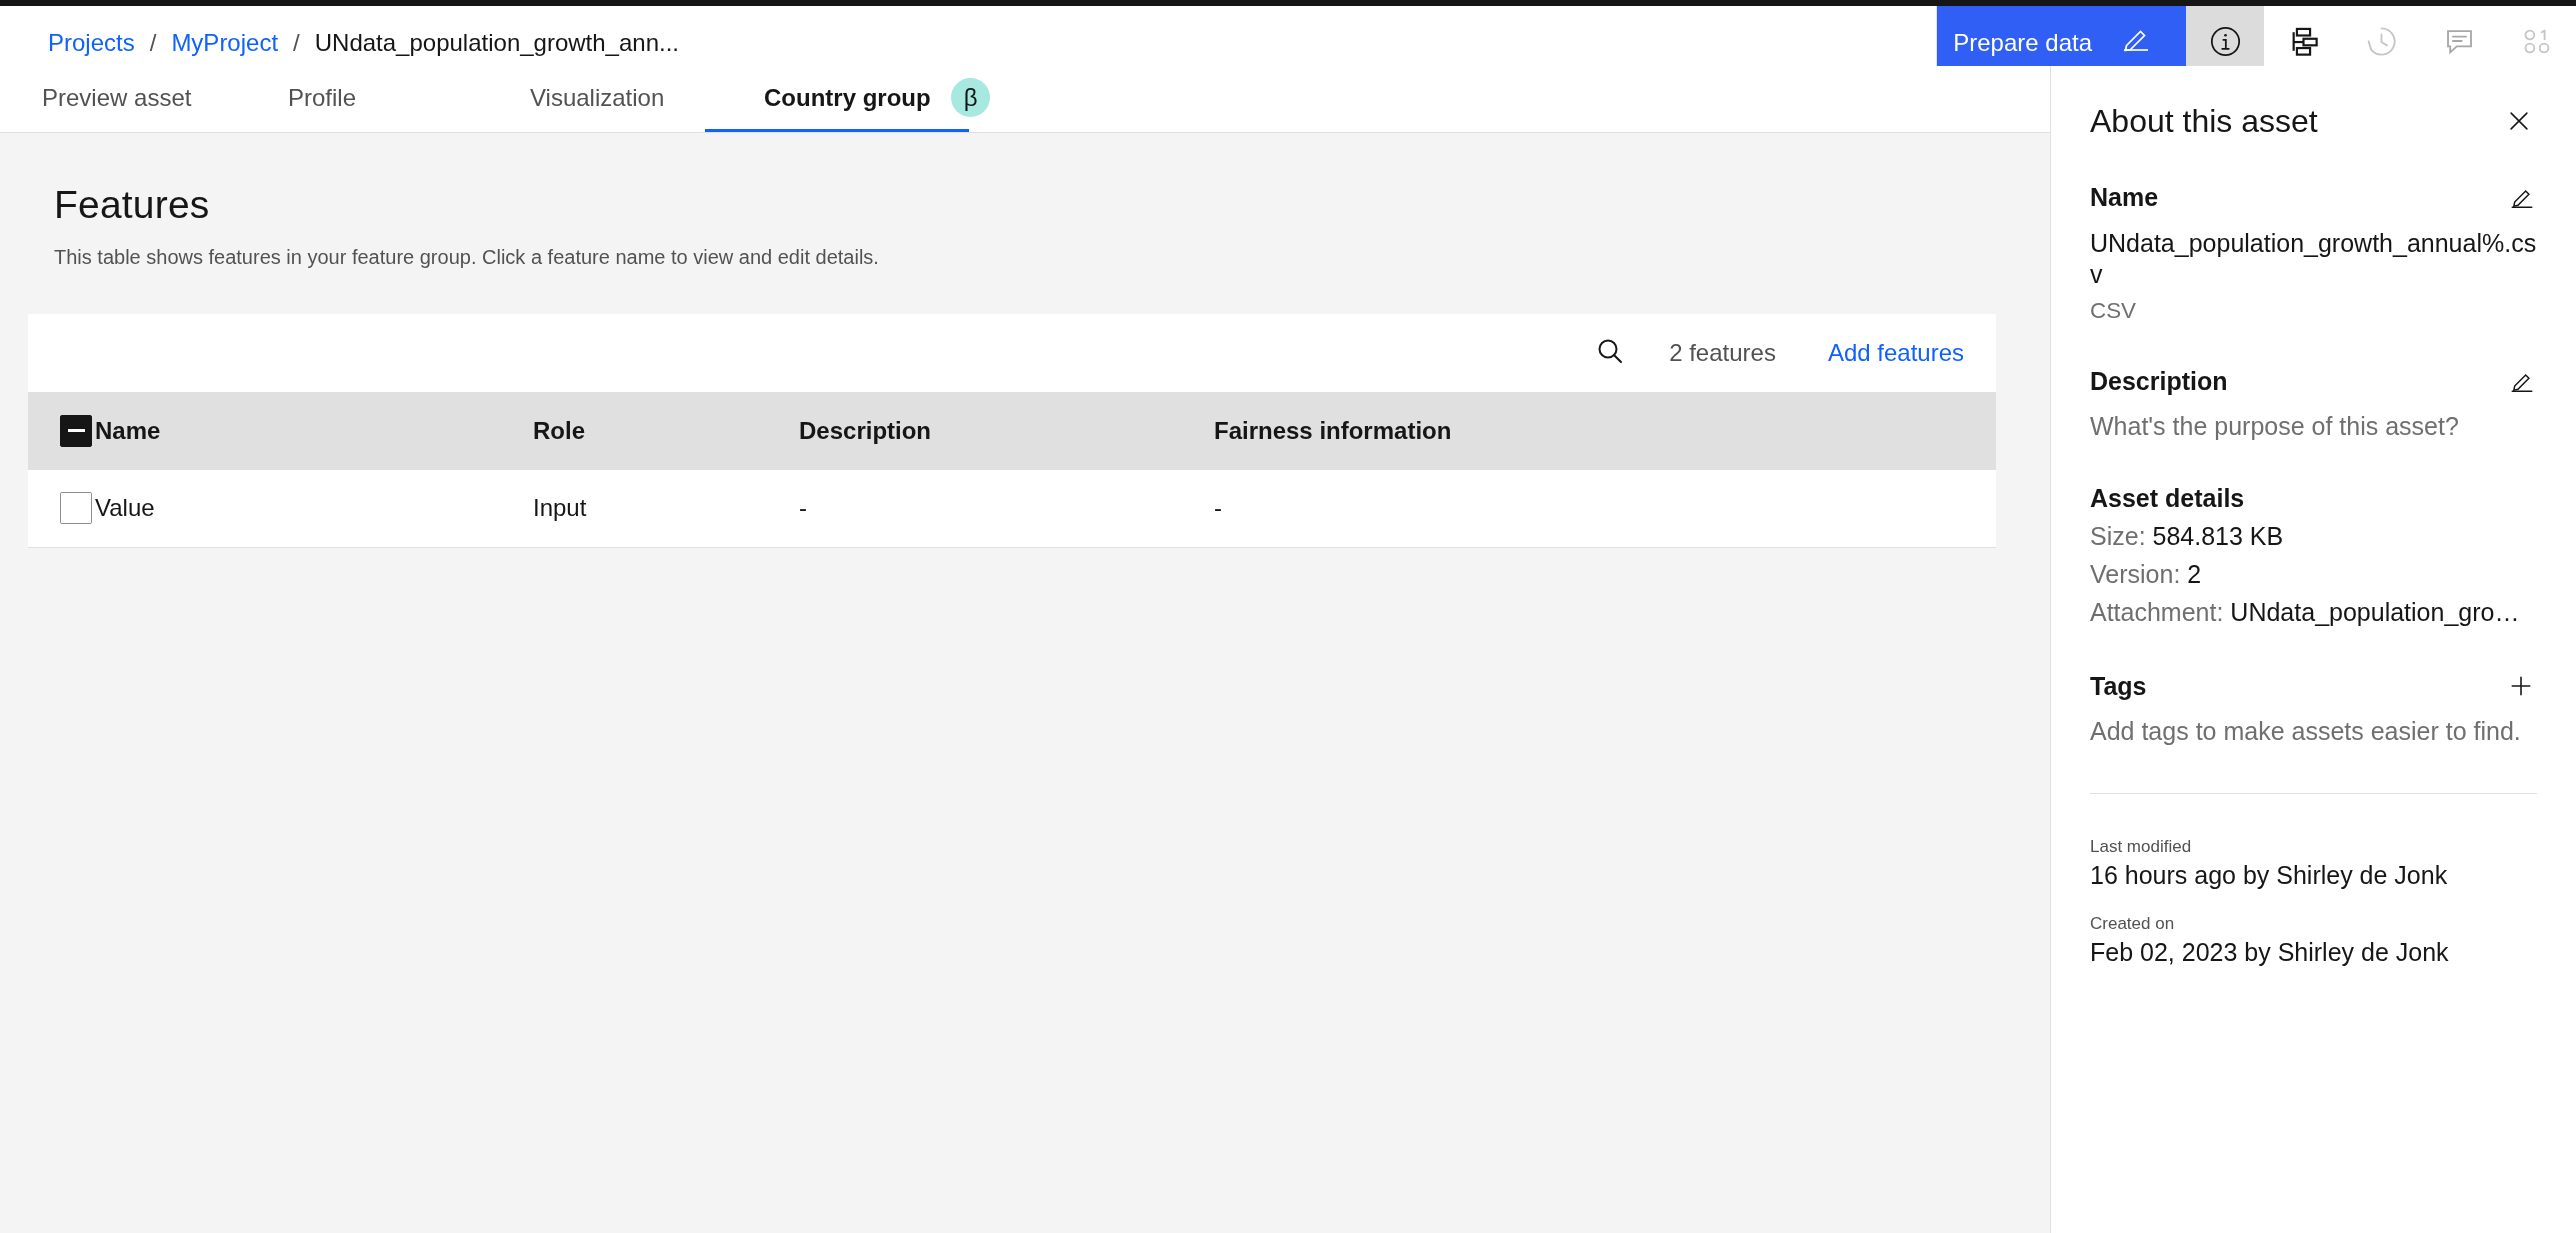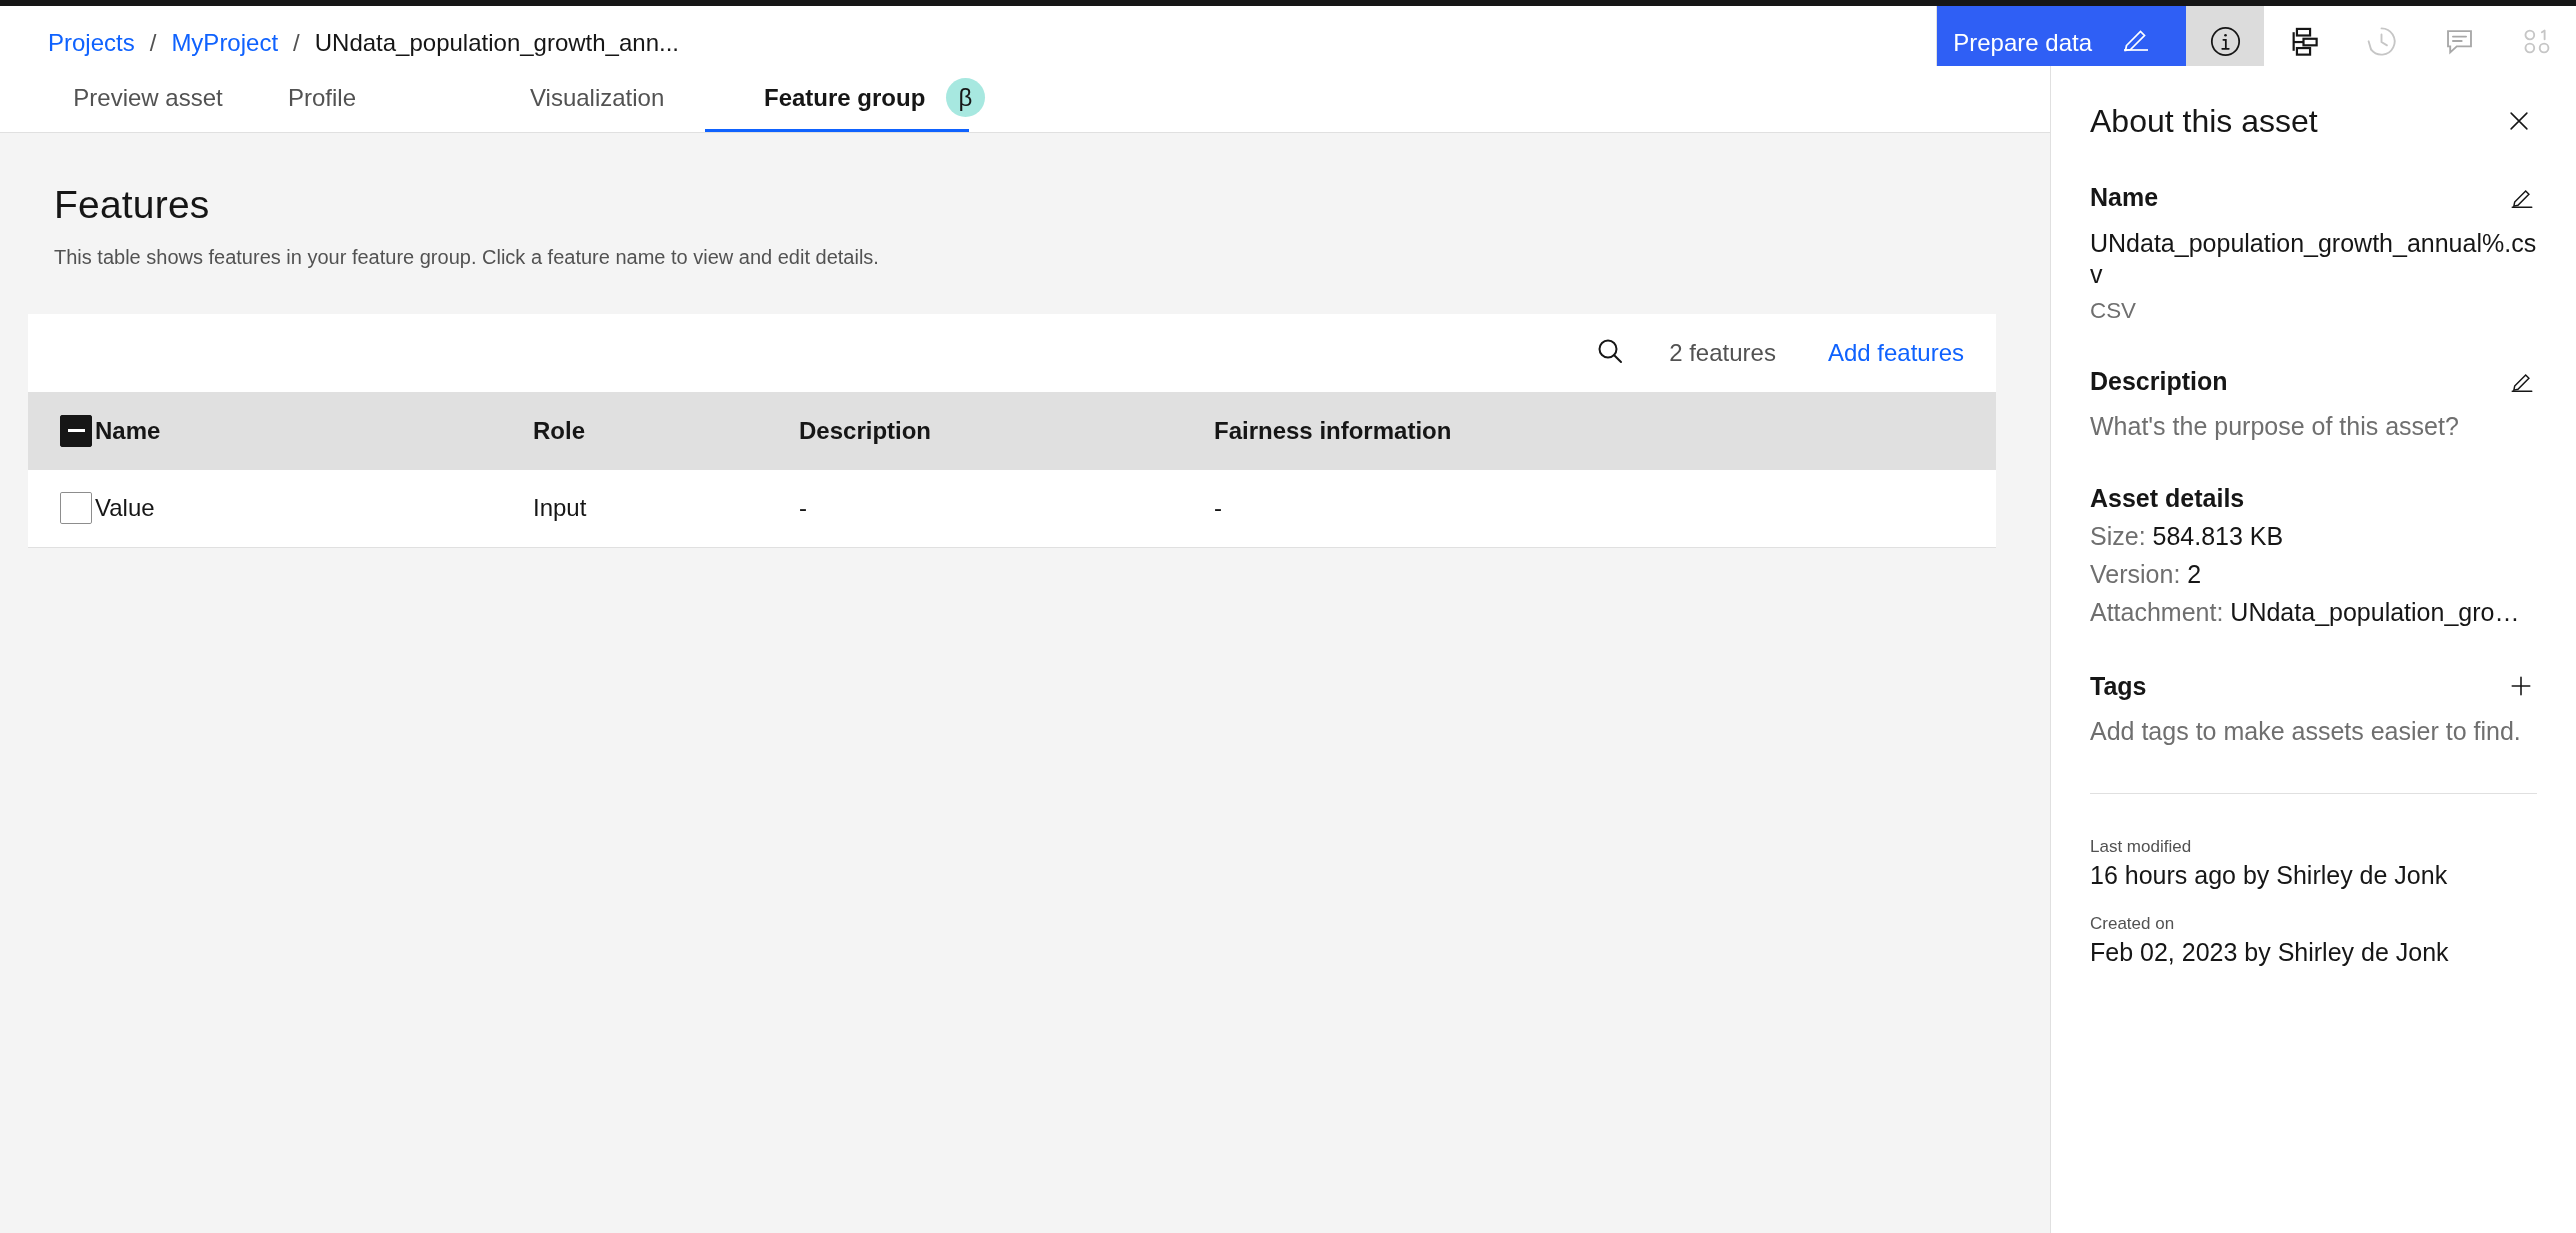--- a/index.html
+++ b/index.html
@@ -118,21 +118,21 @@
     font-size: 24px;
     color: #525252;
     padding: 0 0 0 0;
     cursor: pointer;
     background: transparent;
     border: none;
     border-bottom: 3.7px solid transparent;
     font-family: "Liberation Sans", sans-serif;
     white-space: nowrap;
   }
-  .tab-0 { width: 233px; padding-left: 63px; justify-content: center; }
+  .tab-0 { width: 233px; padding-left: 42px; }
   .tab-1 { width: 228px; padding-left: 55px; }
   .tab-2 { width: 244px; padding-left: 69px; }
   .tab-3 { width: 264px; padding-left: 59px; }
   .tab.active {
     color: #161616;
     font-weight: bold;
     border-bottom-color: #0f62fe;
   }
   .beta-badge {
     display: inline-flex;
@@ -440,21 +440,21 @@
     <button class="tab tab-0">
       <span>Preview asset</span>
     </button>
     <button class="tab tab-1">
       <span>Profile</span>
     </button>
     <button class="tab tab-2">
       <span>Visualization</span>
     </button>
     <button class="tab tab-3 active">
-      <span>Feature group</span>
+      <span>Country group</span>
       <span class="beta-badge">β</span>
     </button>
   </div>
 
   <div class="main">
 
     <h1 class="page-title">Features</h1>
     <div class="page-sub">This table shows features in your feature group. Click a feature name to view and edit details.</div>
 
     <div class="table-wrap">

